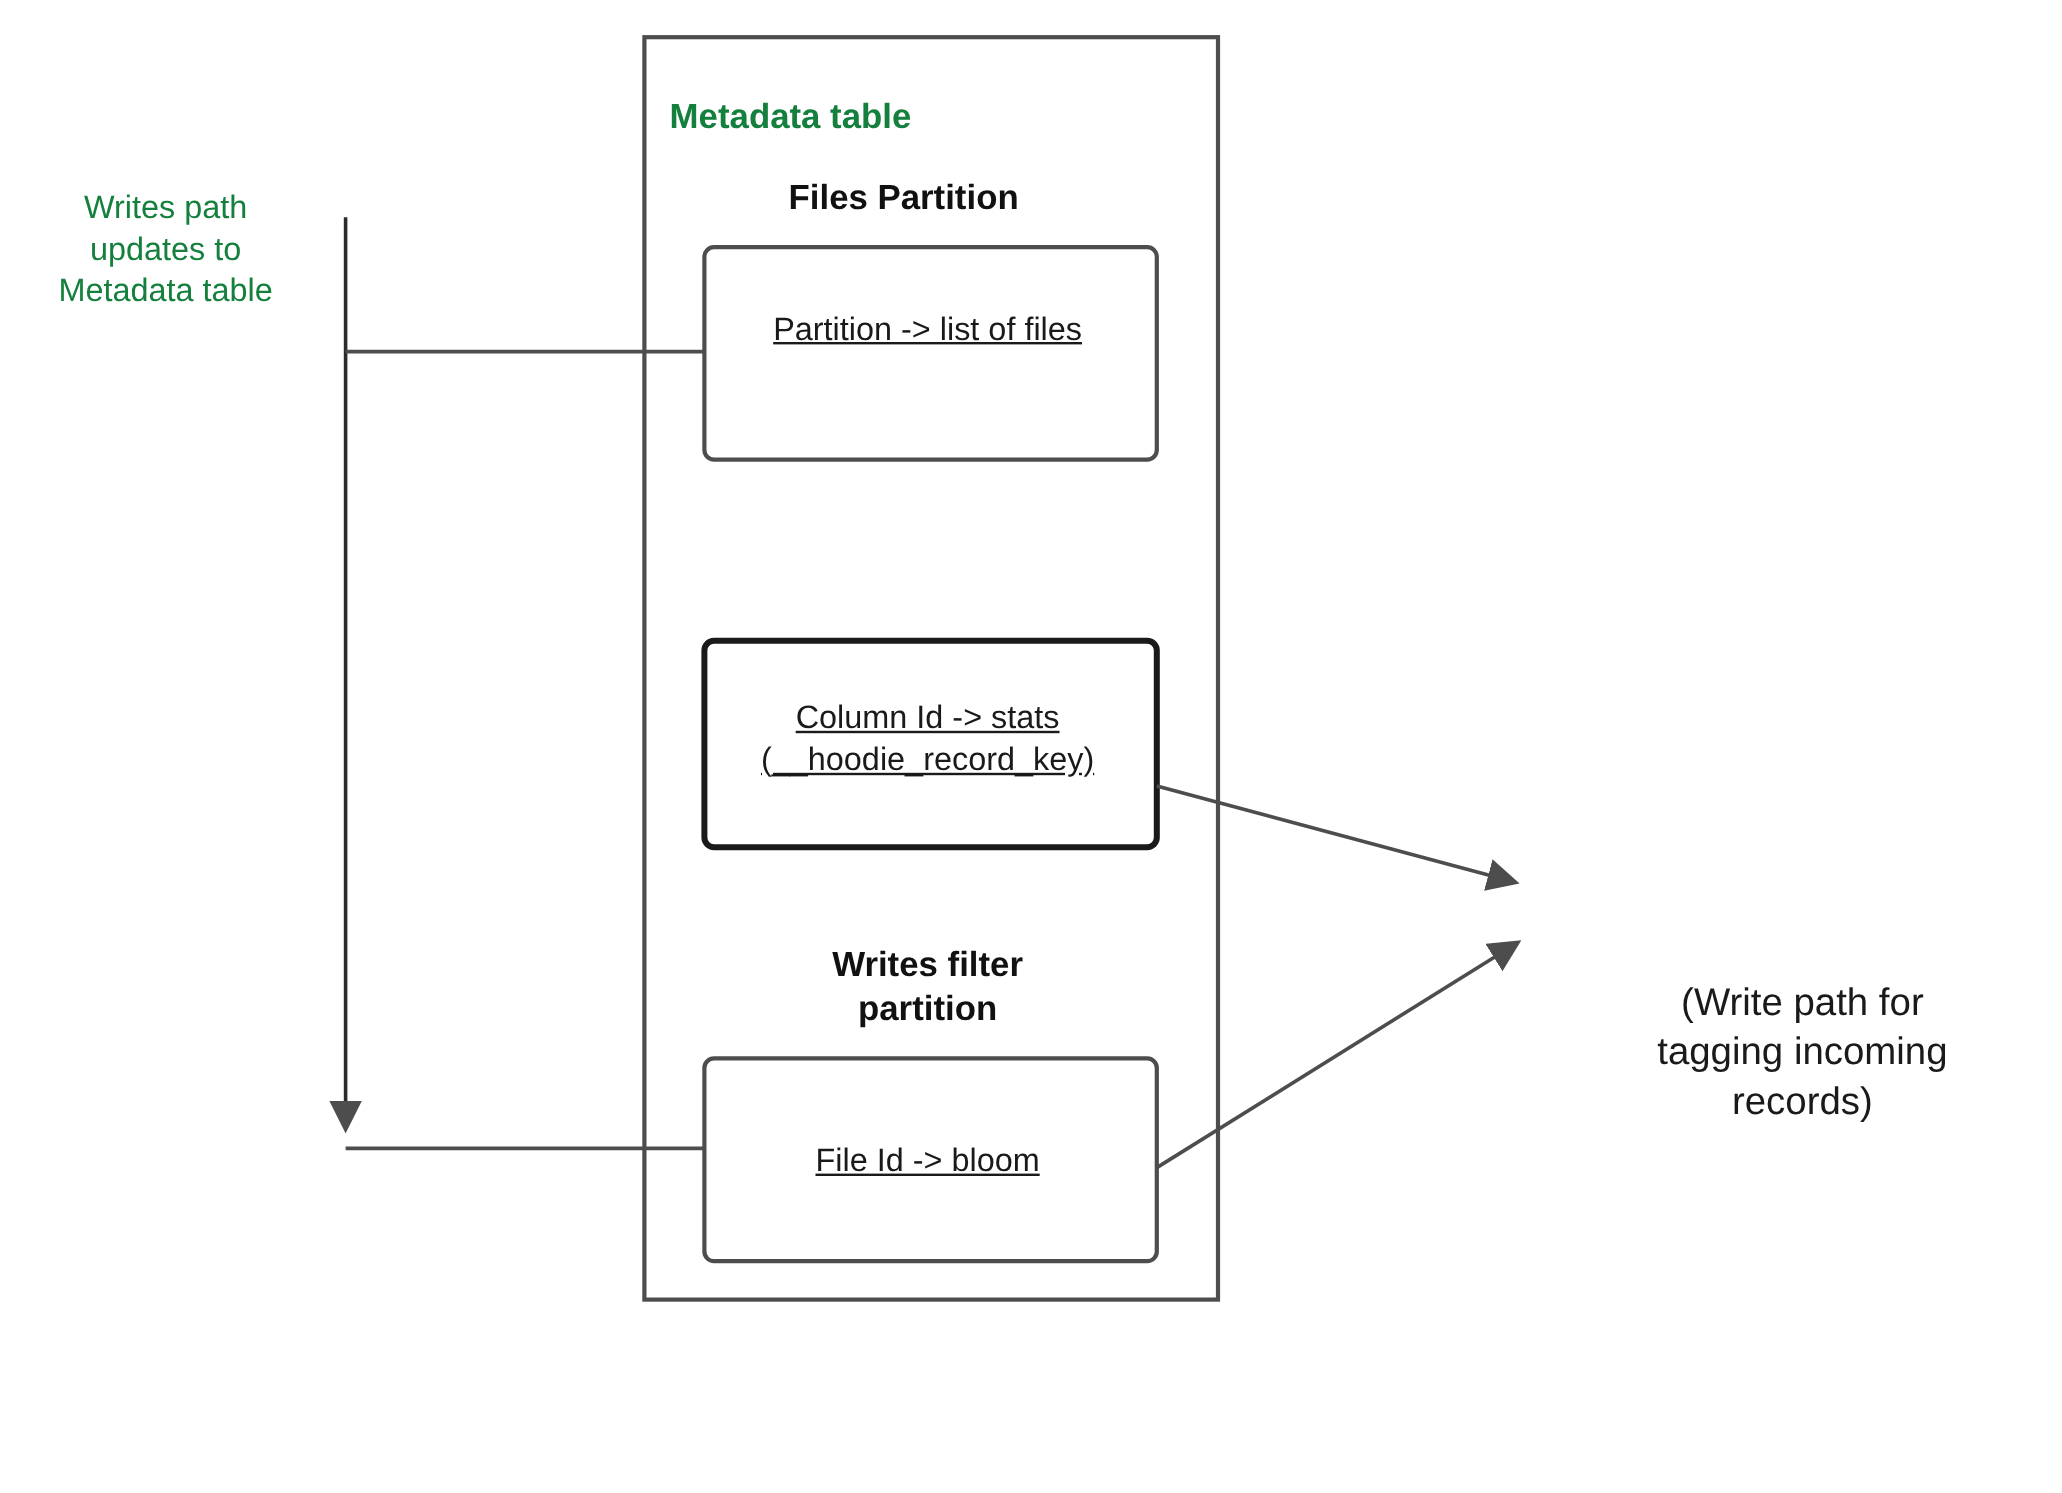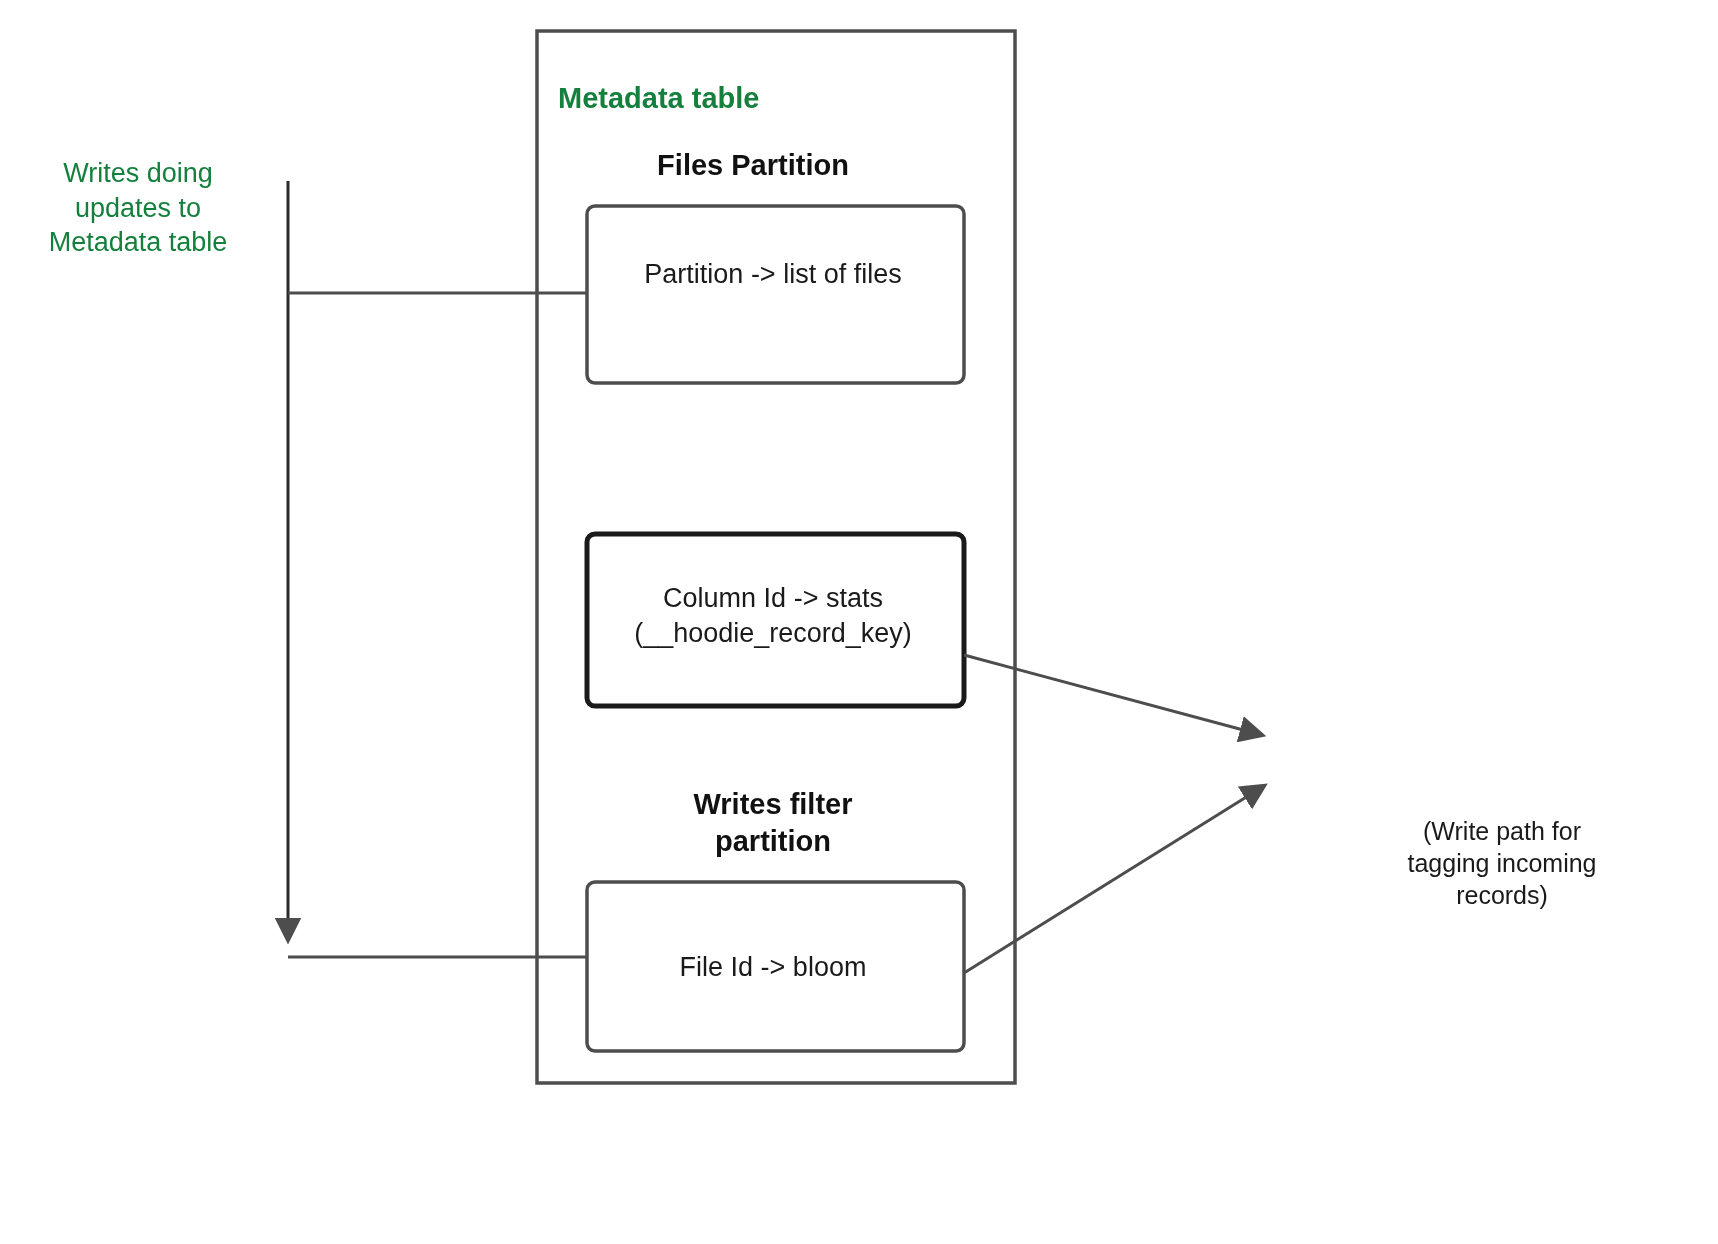--- a/index.html
+++ b/index.html
@@ -58,39 +58,40 @@
   #files-partition-heading   { left: 563px; top: 147px; }
   #colstats-partition-heading{ left: 583px; top: 436px; }
   #bloom-partition-heading   { left: 583px; top: 786px; }
 
   
   .box-text {
     font-size: 27px;
     color: #1a1a1a;
     width: 380px;
     text-align: center;
+    text-decoration: underline;
   }
   #files-box-text    { left: 583px; top: 257px; }
   #colstats-box-text { left: 583px; top: 581px; }
   #bloom-box-text    { left: 583px; top: 950px; }
 
   
   #metadata-index-title {
     left: 1292px;
     top: 740px;
     width: 420px;
     font-size: 29px;
     font-weight: bold;
     color: #111111;
   }
   #metadata-index-caption {
     left: 1302px;
     top: 815px;
     width: 400px;
-    font-size: 25px;
+    font-size: 32px;
     color: #1a1a1a;
   }
 </style>
 </head>
 <body>
 
 <div id="canvas">
 
   <svg class="layer" viewBox="0 0 1718 1244" xmlns="http://www.w3.org/2000/svg">
     <defs>
@@ -111,21 +112,21 @@
 
     <path d="M 288 293 L 587 293" fill="none" stroke="#4d4d4d" stroke-width="3"></path>
 
     <path d="M 288 957 L 587 957" fill="none" stroke="#4d4d4d" stroke-width="3"></path>
 
     <path d="M 964 655 L 1262 735" fill="none" stroke="#4d4d4d" stroke-width="3" marker-end="url(#arrow-open)"></path>
 
     <path d="M 964 973 L 1264 786" fill="none" stroke="#4d4d4d" stroke-width="3" marker-end="url(#arrow-open)"></path>
   </svg>
 
-  <div class="txt" id="writes-label">Writes doing
+  <div class="txt" id="writes-label">Writes path
 updates to
 Metadata table</div>
 
   <div class="txt" id="metadata-table-title">Metadata table</div>
 
   <div class="txt partition-heading" id="files-partition-heading">Files Partition</div>
 
   <div class="txt box-text" id="files-box-text">Partition -&gt; list of files</div>
 
 

